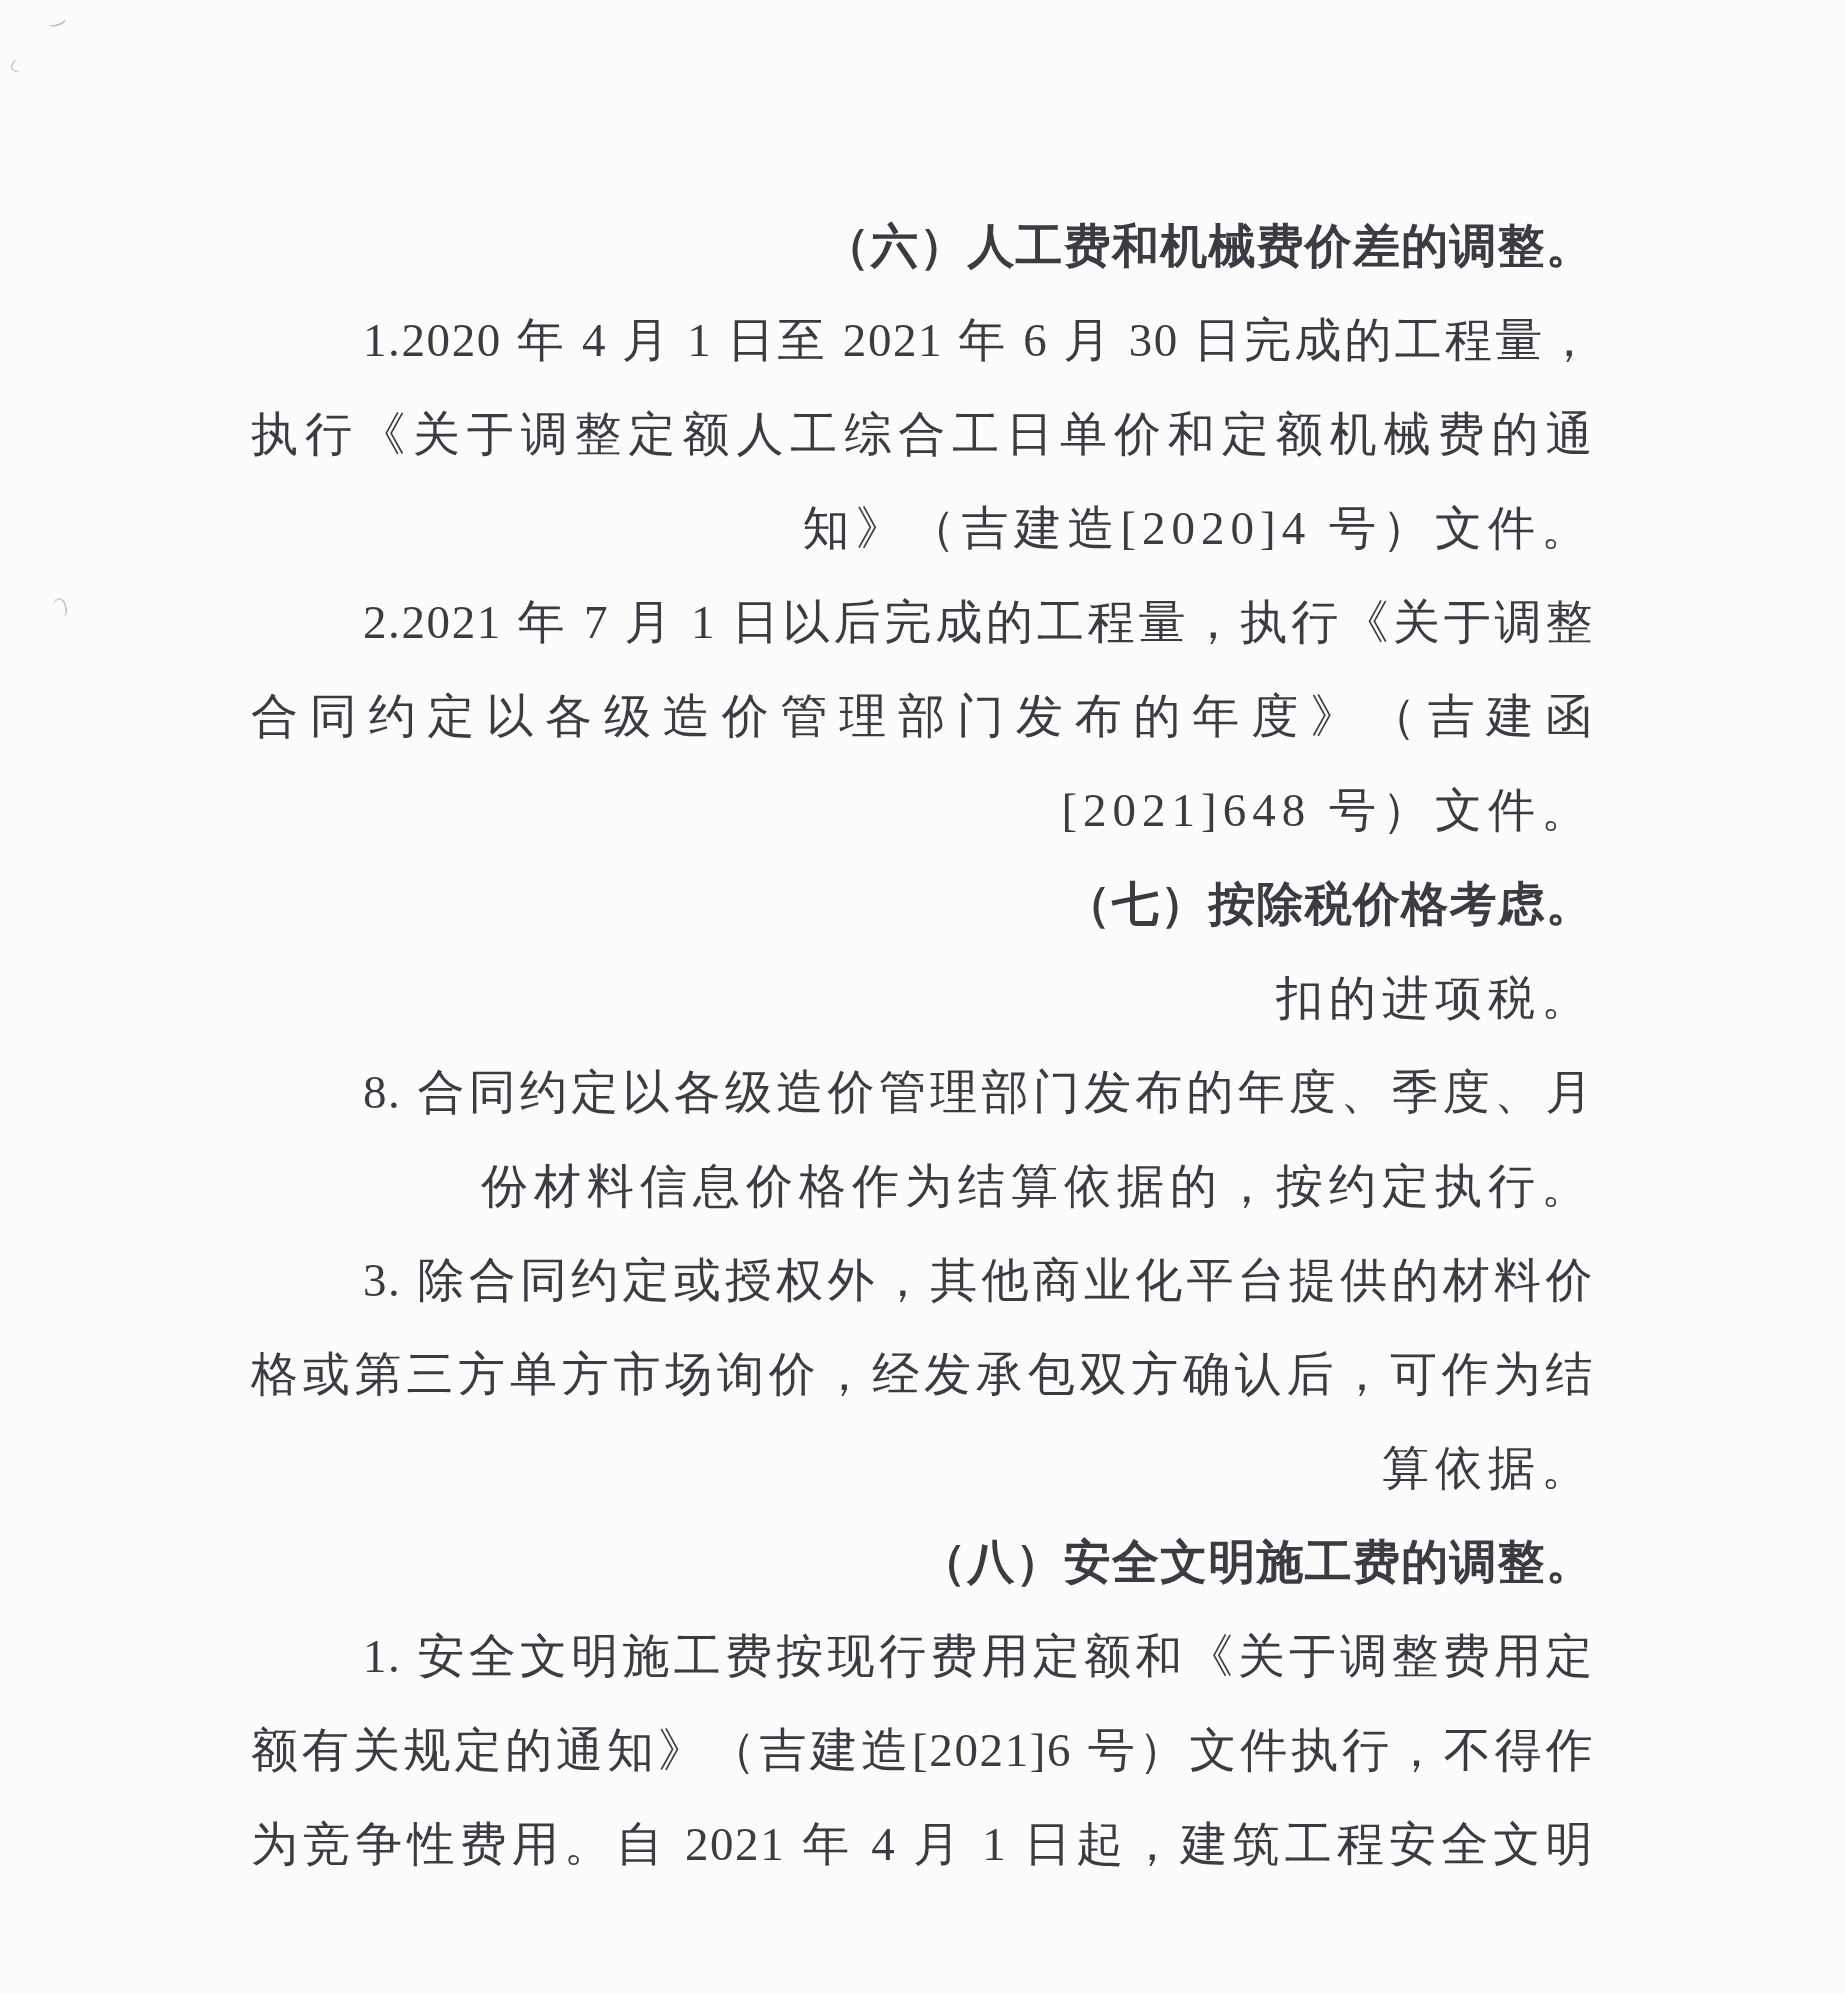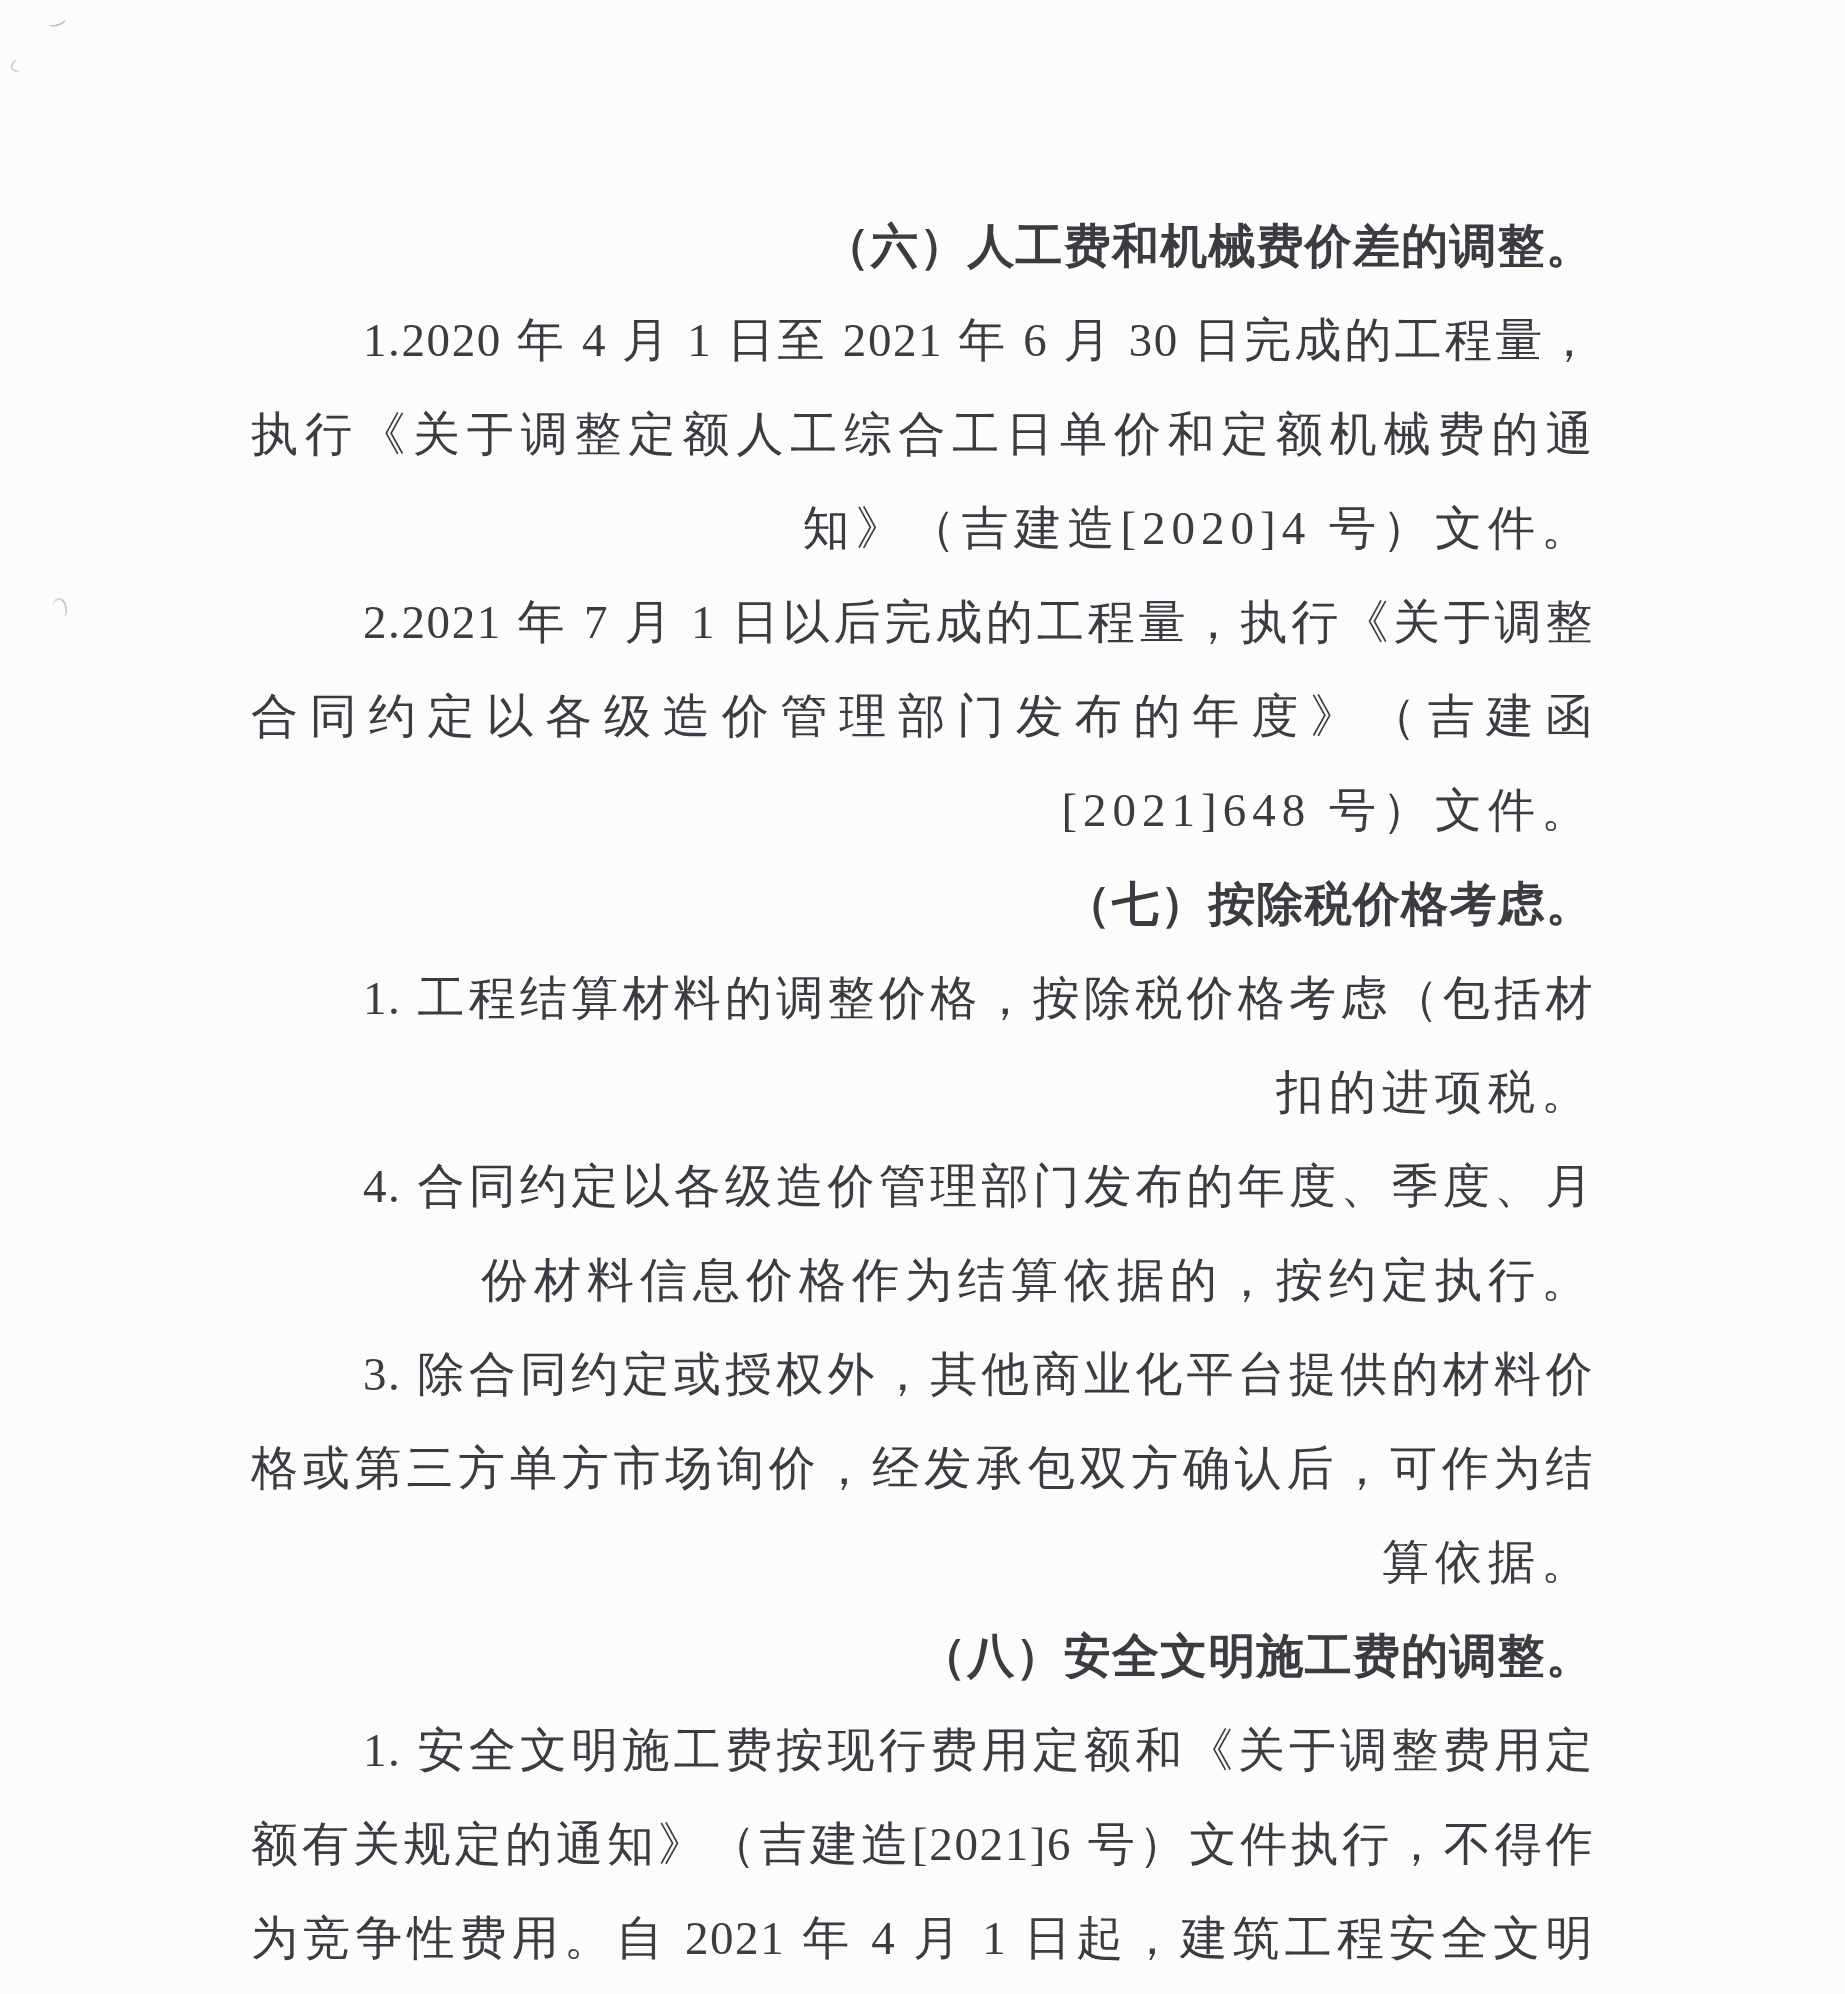--- a/index.html
+++ b/index.html
@@ -81,23 +81,22 @@
 
   <div class="content">
       <div class="line indent heading">（六）人工费和机械费价差的调整。</div>
       <div class="line indent justify">1.2020 年 4 月 1 日至 2021 年 6 月 30 日完成的工程量，</div>
       <div class="line justify">执行《关于调整定额人工综合工日单价和定额机械费的通</div>
       <div class="line">知》（吉建造[2020]4 号）文件。</div>
       <div class="line indent justify">2.2021 年 7 月 1 日以后完成的工程量，执行《关于调整</div>
       <div class="line justify">合同约定以各级造价管理部门发布的年度》（吉建函</div>
       <div class="line">[2021]648 号）文件。</div>
       <div class="line indent heading">（七）按除税价格考虑。</div>
-      <div class="line indent justify">1. 工程结算材料的调整价格，按除税价格考虑（包括材</div>
       <div class="line">扣的进项税。</div>
-      <div class="line indent justify">4. 合同约定以各级造价管理部门发布的年度、季度、月</div>
+      <div class="line indent justify">8. 合同约定以各级造价管理部门发布的年度、季度、月</div>
       <div class="line">份材料信息价格作为结算依据的，按约定执行。</div>
       <div class="line indent justify">3. 除合同约定或授权外，其他商业化平台提供的材料价</div>
       <div class="line justify">格或第三方单方市场询价，经发承包双方确认后，可作为结</div>
       <div class="line">算依据。</div>
       <div class="line indent heading">（八）安全文明施工费的调整。</div>
       <div class="line indent justify">1. 安全文明施工费按现行费用定额和《关于调整费用定</div>
       <div class="line justify">额有关规定的通知》（吉建造[2021]6 号）文件执行，不得作</div>
       <div class="line justify">为竞争性费用。自 2021 年 4 月 1 日起，建筑工程安全文明</div>
     </div>
 

